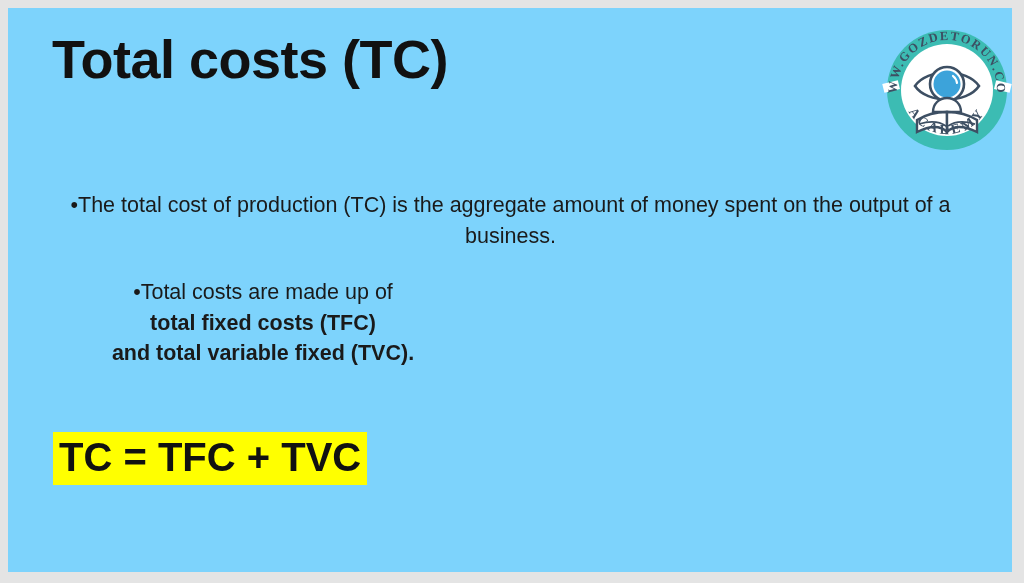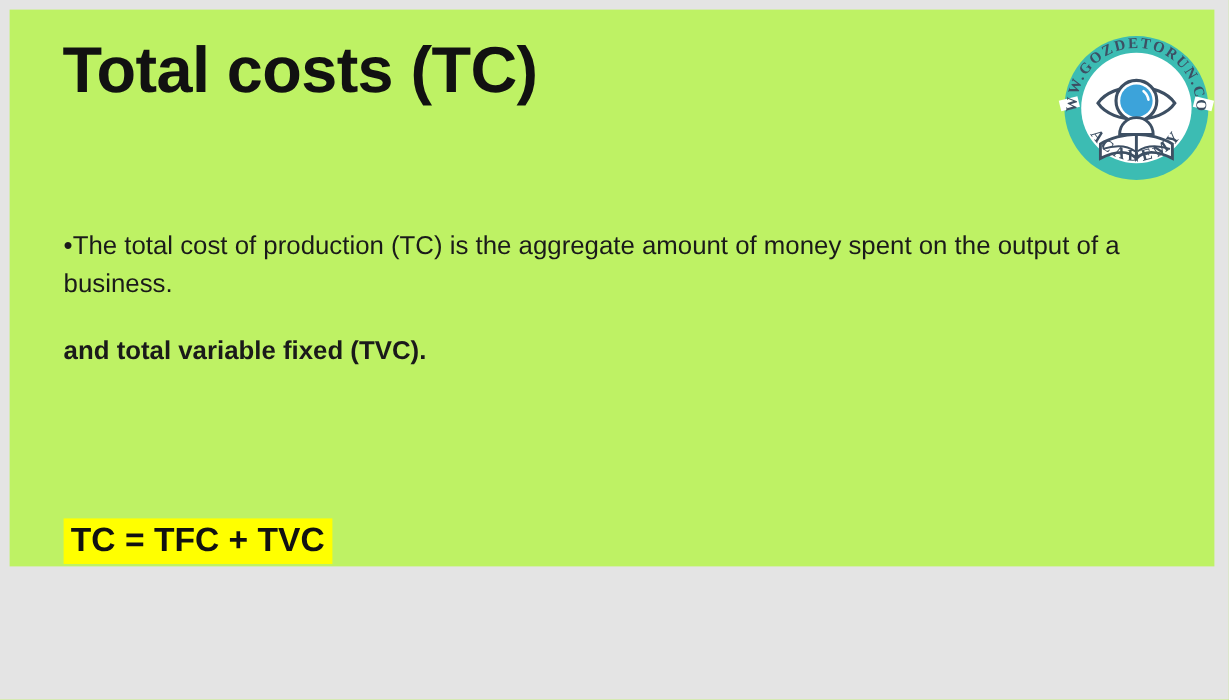--- a/index.html
+++ b/index.html
@@ -11,23 +11,24 @@
     height: 583px;
     background: #e4e4e4;
     font-family: "Liberation Sans", sans-serif;
     overflow: hidden;
   }
   #slide {
     position: absolute;
     left: 8px;
     top: 8px;
     width: 1004px;
-    height: 464px;
-    background: #bef264;
+    height: 564px;
+    background: #7dd3fc;
     box-sizing: border-box;
+    text-align: center;
   }
 
   
   #title {
     position: absolute;
     left: 44px;
     top: 22px;
     font-size: 54px;
     font-weight: bold;
     letter-spacing: -0.5px;
@@ -71,21 +72,21 @@
   
   #formula-wrap {
     position: absolute;
     left: 45px;
     top: 424px;
   }
   #formula {
     display: inline-block;
     background: #ffff00;
     color: #111111;
-    font-size: 28px;
+    font-size: 40px;
     font-weight: bold;
     line-height: 1.22;
     padding: 1px 6px 3px 6px;
     letter-spacing: 0px;
     white-space: nowrap;
   }
 
   
   #chart {
     position: absolute;
@@ -149,20 +150,22 @@
       <text font-family="Liberation Serif, serif" font-size="13.5" font-weight="bold" fill="#3d4f63" letter-spacing="3.2">
         <textPath href="#arcBot" startOffset="50%" text-anchor="middle">ACADEMY</textPath>
       </text>
     </svg>
   </div>
 
   <div id="body-text">
     <p class="para">•The total cost of production (TC) is the aggregate amount of money spent on the output of a business.</p>
     <div class="spacer"></div>
     <div id="bullet-two">
+      <p class="para">•Total costs are made up of</p>
+      <p class="para bold">total fixed costs (TFC)</p>
       <p class="para bold">and total variable fixed (TVC).</p>
     </div>
   </div>
 
   <div id="formula-wrap">
     <span id="formula">TC = TFC + TVC</span>
   </div>
 
 
 </div>

